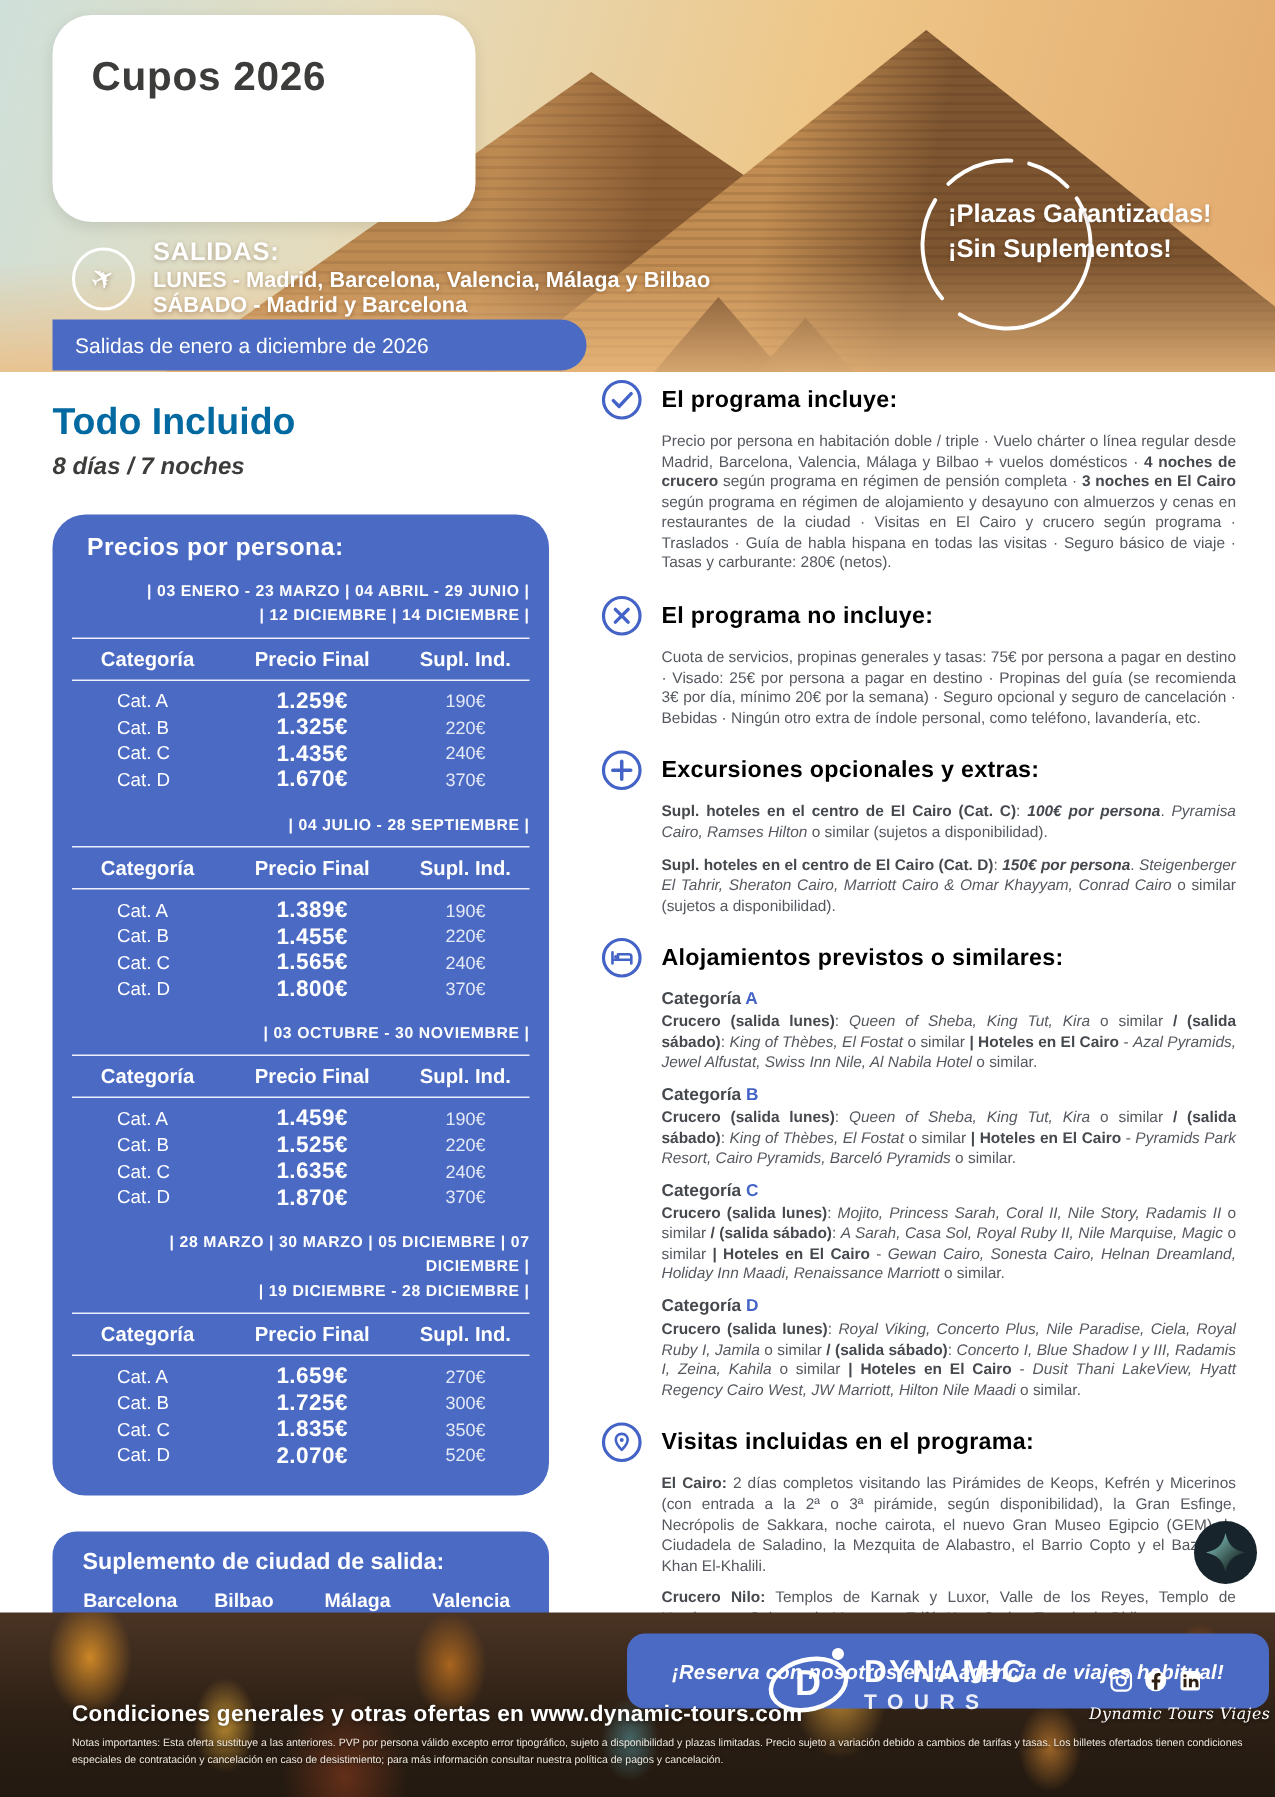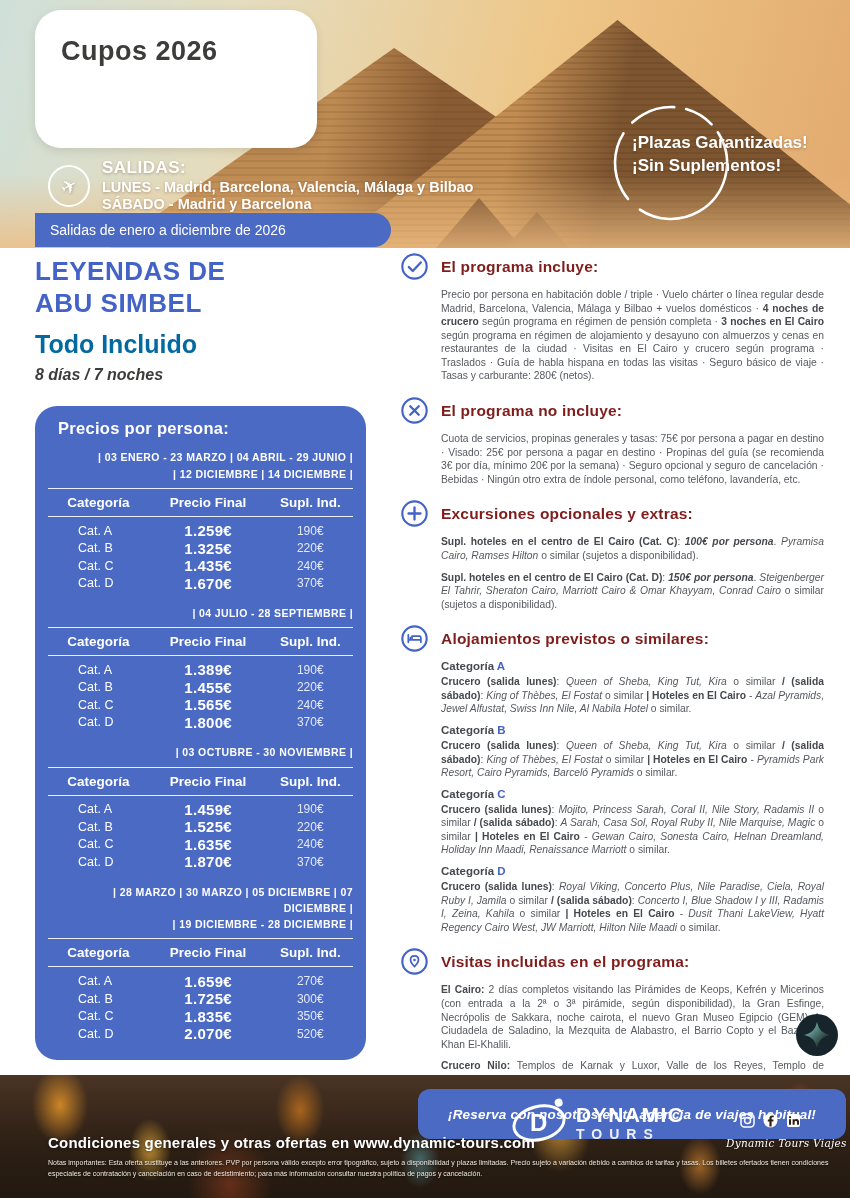--- a/index.html
+++ b/index.html
@@ -77,21 +77,21 @@
   .supp-head{display:flex;margin-top:8px;border-bottom:1.5px solid rgba(255,255,255,.9);padding-bottom:6px;}
   .supp-head span{flex:1;text-align:center;font-size:13px;font-weight:700;}
   .supp-vals{display:flex;padding-top:7px;}
   .supp-vals span{flex:1;text-align:center;font-size:12px;color:rgba(255,255,255,.9);}
 
   
   .right-col{position:absolute;left:400px;top:252px;width:424px;}
   .section{margin-bottom:13px;}
   .sec-head{display:flex;align-items:center;margin-bottom:7px;}
   .sec-icon{width:29px;height:29px;margin-right:12px;flex:0 0 auto;}
-  .sec-title{font-size:15.5px;font-weight:800;color:#7f1d1d;letter-spacing:.2px;}
+  .sec-title{font-size:15.5px;font-weight:800;color:#000000;letter-spacing:.2px;}
   .para{margin:0 0 8px 41px;font-size:10.3px;line-height:1.32;color:#55595f;text-align:justify;}
   .cat-label{margin:0 0 3px 41px;font-size:11.5px;color:#45494e;}
   .cat-label span{font-weight:800;}
   .b{font-weight:800;color:#45494e;}
   .i{font-style:italic;}
   .c{color:#4463c7;}
 
   
   .market{position:absolute;left:0;top:1075px;width:850px;height:123px;
         background:
@@ -162,24 +162,20 @@
     <div class="salidas-lines">
       <div class="salidas-l0">SALIDAS:</div>
       <div class="salidas-l1">LUNES - Madrid, Barcelona, Valencia, Málaga y Bilbao</div>
       <div class="salidas-l2">SÁBADO -  Madrid y Barcelona</div>
     </div>
   </div>
 
   <div class="season-bar">Salidas de enero a diciembre de 2026</div>
 
   <div class="left-col">
-    <div class="trip-title">
-      <div>LEYENDAS DE</div>
-      <div>ABU SIMBEL</div>
-    </div>
     <div class="trip-sub">Todo Incluido</div>
     <div class="trip-dur">8 días / 7 noches</div>
 
     <div class="price-box">
       <div class="price-box-title">Precios por persona:</div>
 
       <div class="ptable">
         <div class="period">
           <div>| 03 ENERO - 23 MARZO | 04 ABRIL - 29 JUNIO |</div>
           <div>| 12 DICIEMBRE | 14 DICIEMBRE |</div>

